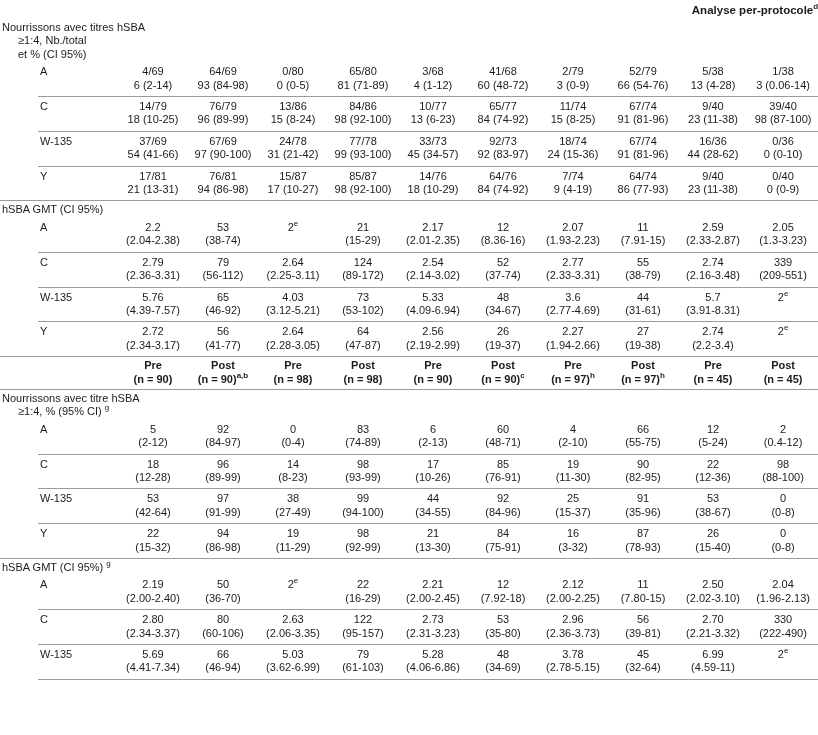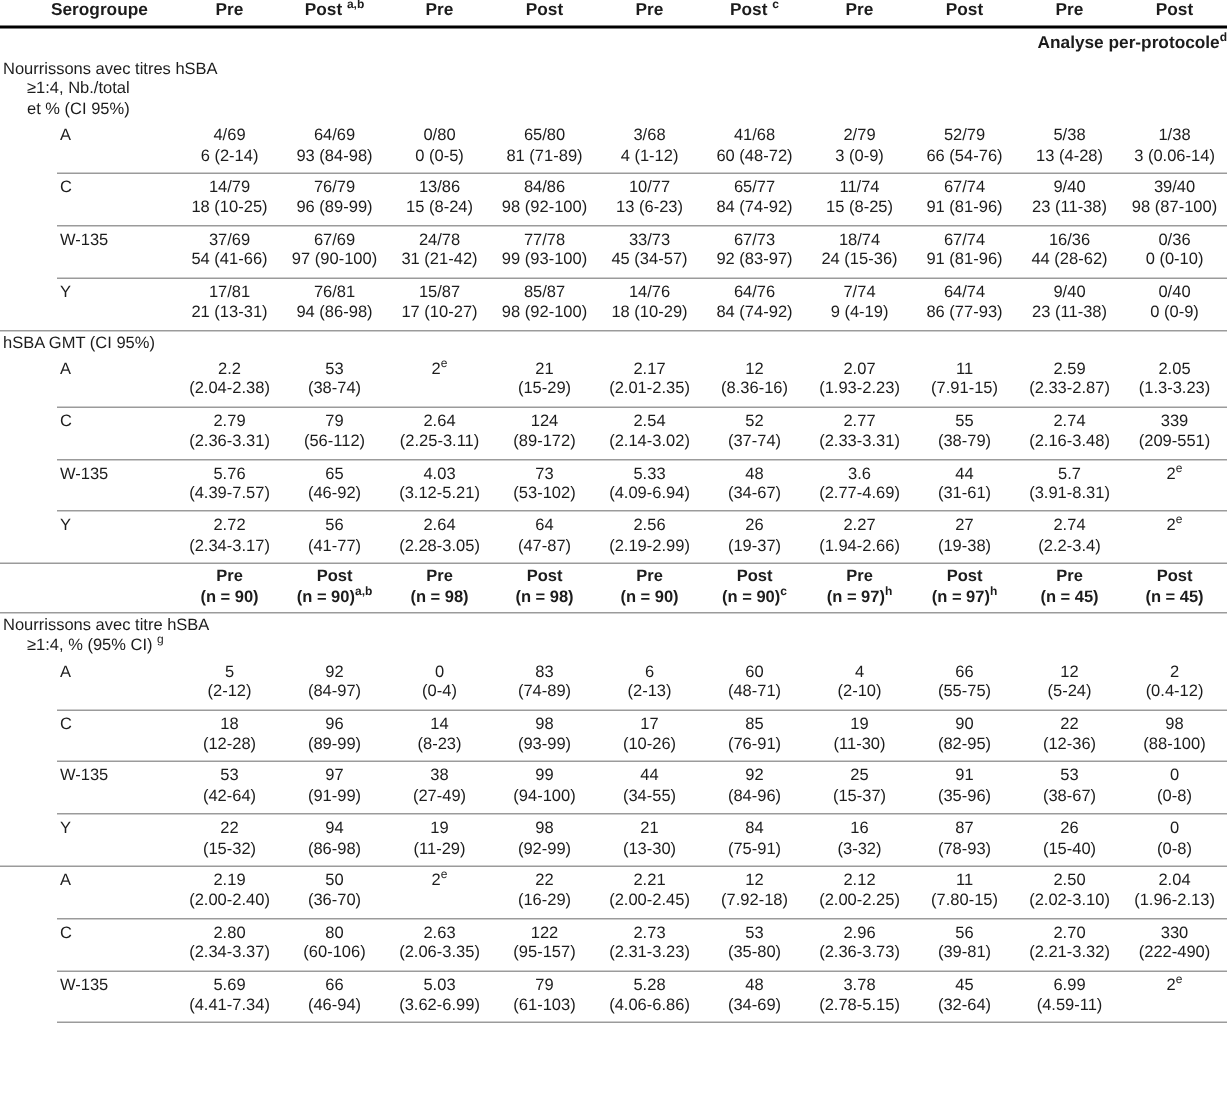--- a/index.html
+++ b/index.html
@@ -41,33 +41,20 @@
       <col style="width:70px">
     <col style="width:70px">
       <col style="width:70px">
       <col style="width:70px">
       <col style="width:70px">
     <col style="width:70px">
       <col style="width:70px">
   </colgroup>
   <tbody id="tbody">
       <tr>
-        <td class="corner thick" colspan="2">Serogroupe</td>
-        <td class="colhead thick">Pre</td>
-        <td class="colhead thick">Post <sup>a,b</sup></td>
-        <td class="colhead thick">Pre</td>
-        <td class="colhead thick">Post</td>
-        <td class="colhead thick">Pre</td>
-        <td class="colhead thick">Post <sup>c</sup></td>
-        <td class="colhead thick">Pre</td>
-        <td class="colhead thick">Post</td>
-        <td class="colhead thick">Pre</td>
-        <td class="colhead thick">Post</td>
-      </tr>
-      <tr>
         <td class="section-title" colspan="12">Analyse per-protocole<sup>d</sup></td>
       </tr>
       <tr>
         <td class="block-label" colspan="12">
           <div>Nourrissons avec titres hSBA</div>
           <div class="ind">≥1:4, Nb./total</div>
           <div class="ind">et % (CI 95%)</div>
         </td>
       </tr>
       <tr class="data-row">
@@ -175,21 +162,21 @@
         </td>
         <td class="cell bb">
           <div>77/78</div>
           <div>99 (93-100)</div>
         </td>
         <td class="cell bb">
           <div>33/73</div>
           <div>45 (34-57)</div>
         </td>
         <td class="cell bb">
-          <div>67/73</div>
+          <div>92/73</div>
           <div>92 (83-97)</div>
         </td>
         <td class="cell bb">
           <div>18/74</div>
           <div>24 (15-36)</div>
         </td>
         <td class="cell bb">
           <div>67/74</div>
           <div>91 (81-96)</div>
         </td>
@@ -642,20 +629,25 @@
         </td>
         <td class="cell bb">
           <div>26</div>
           <div>(15-40)</div>
         </td>
         <td class="cell bb">
           <div>0</div>
           <div>(0-8)</div>
         </td>
       </tr>
+      <tr>
+        <td class="block-label" colspan="12">
+          <div>hSBA GMT (CI 95%) <sup>g</sup></div>
+        </td>
+      </tr>
       <tr class="data-row">
         <td></td>
         <td class="sero bb">A</td>
         <td class="cell bb">
           <div>2.19</div>
           <div>(2.00-2.40)</div>
         </td>
         <td class="cell bb">
           <div>50</div>
           <div>(36-70)</div>

